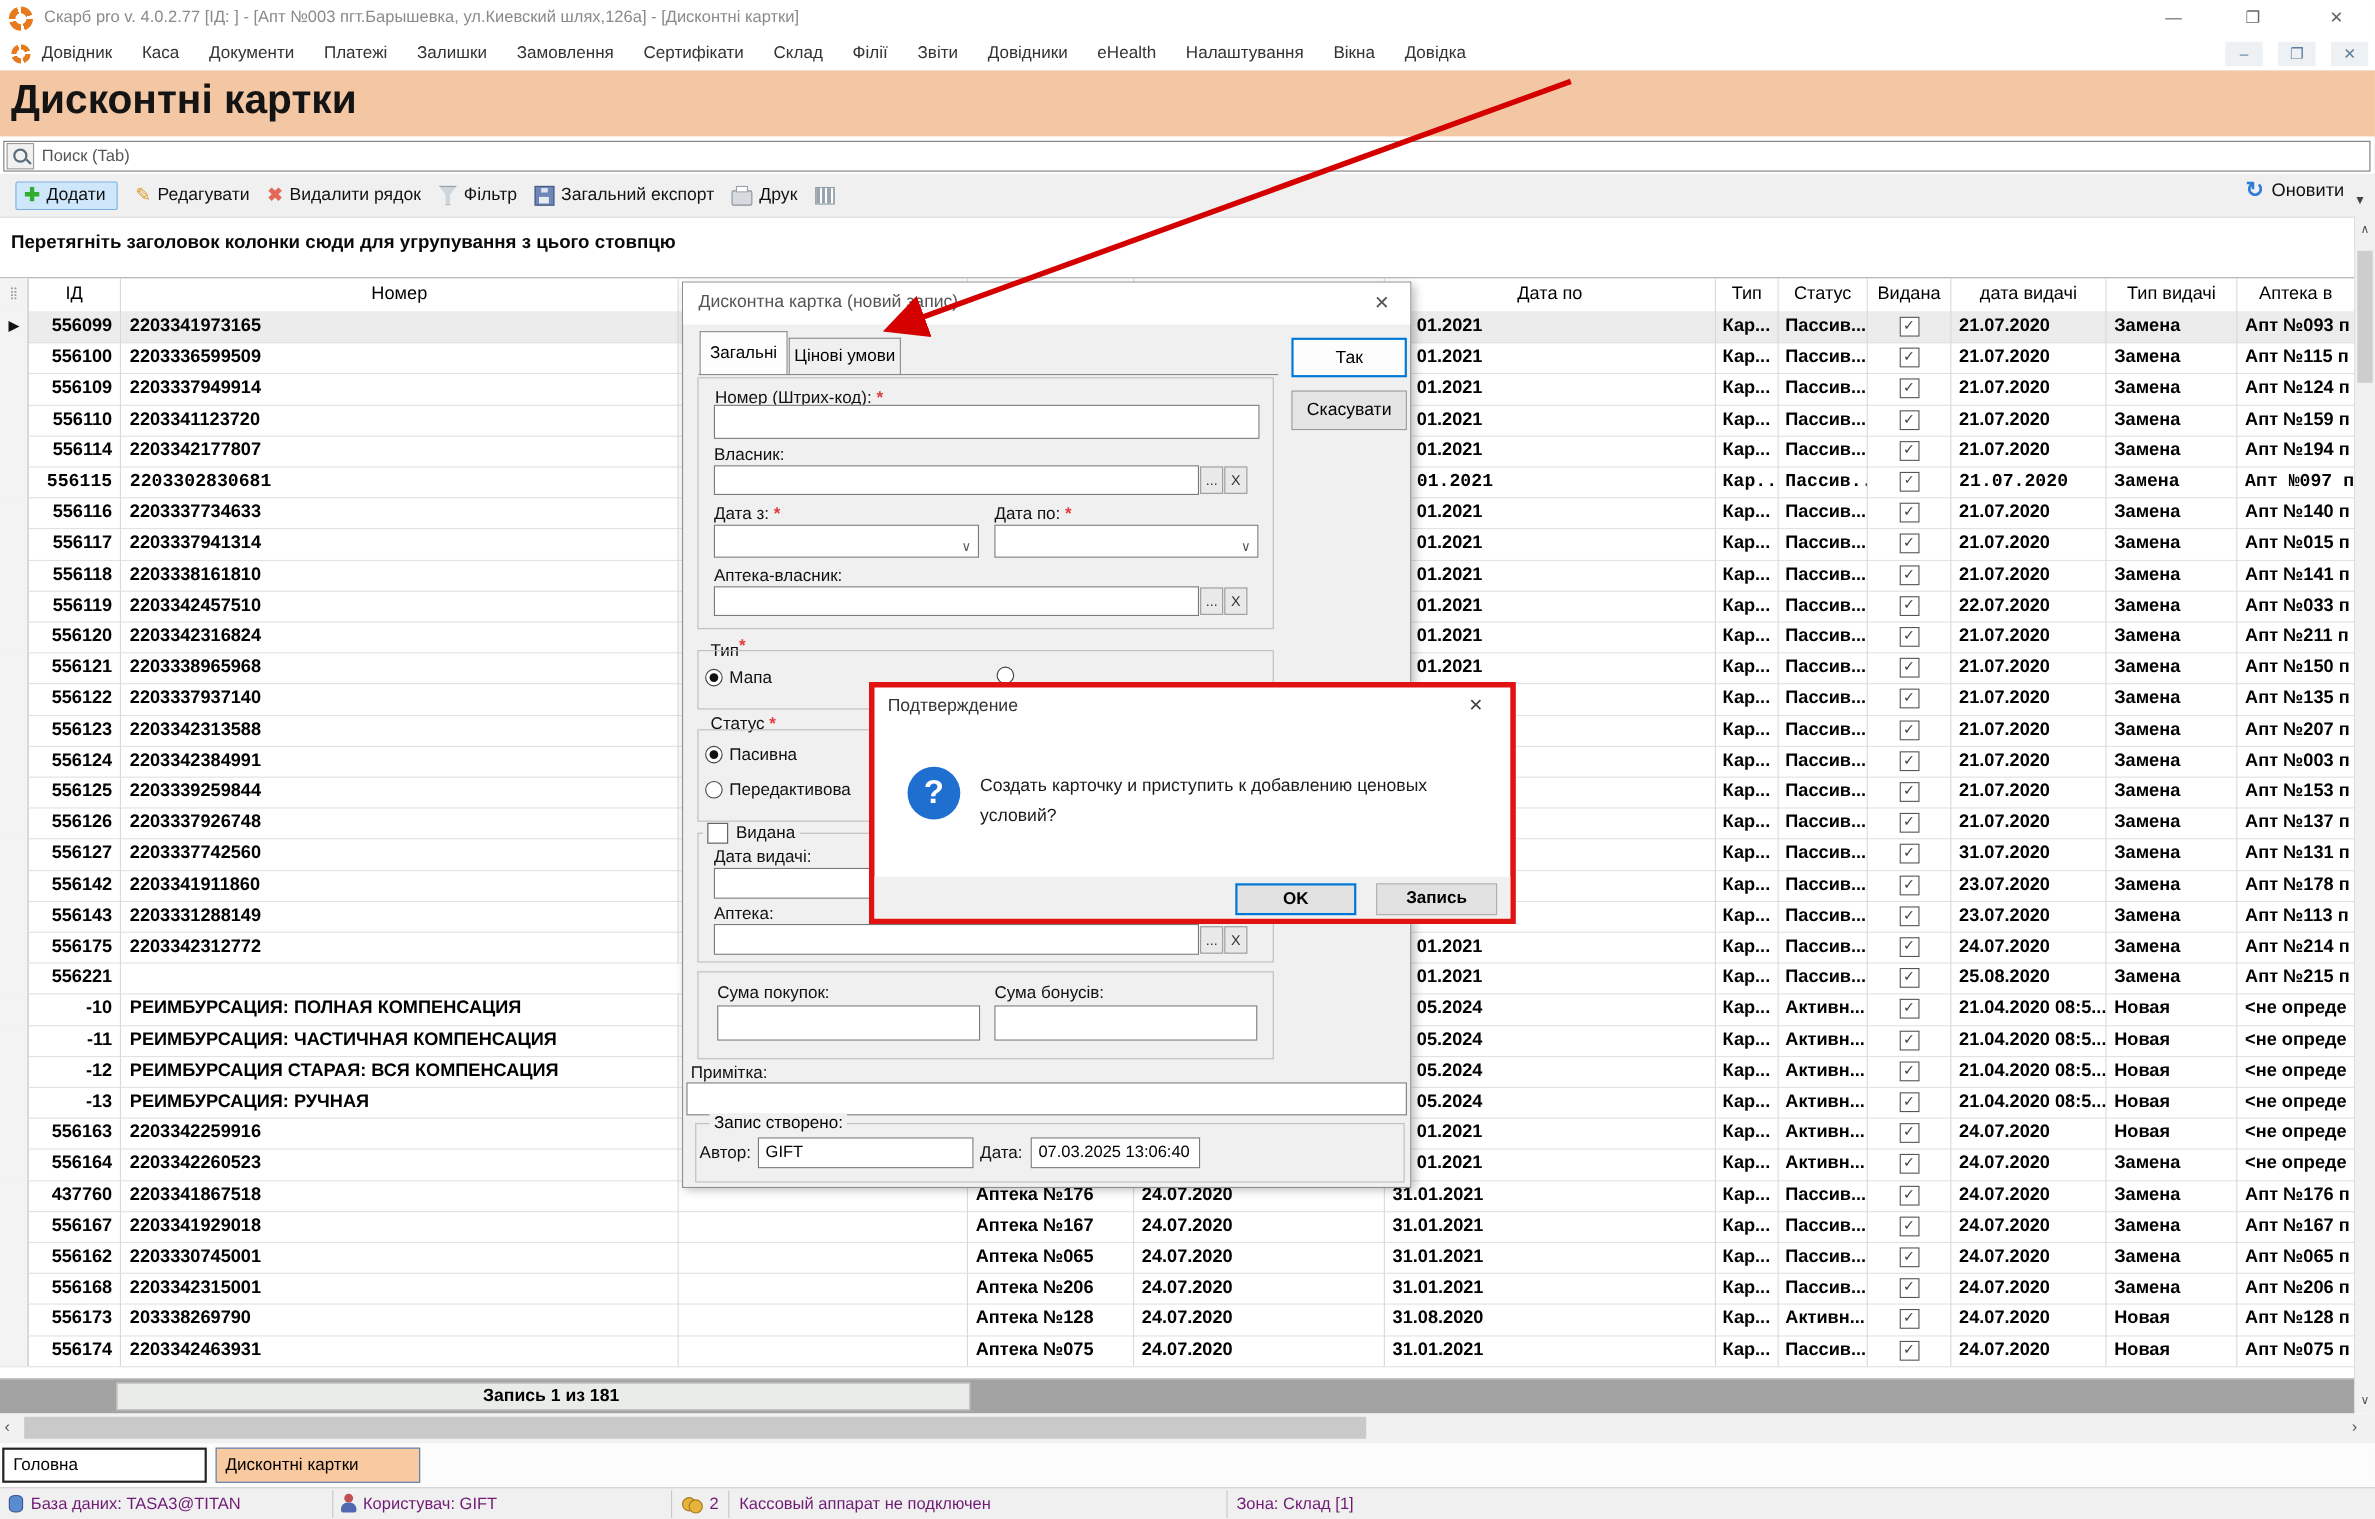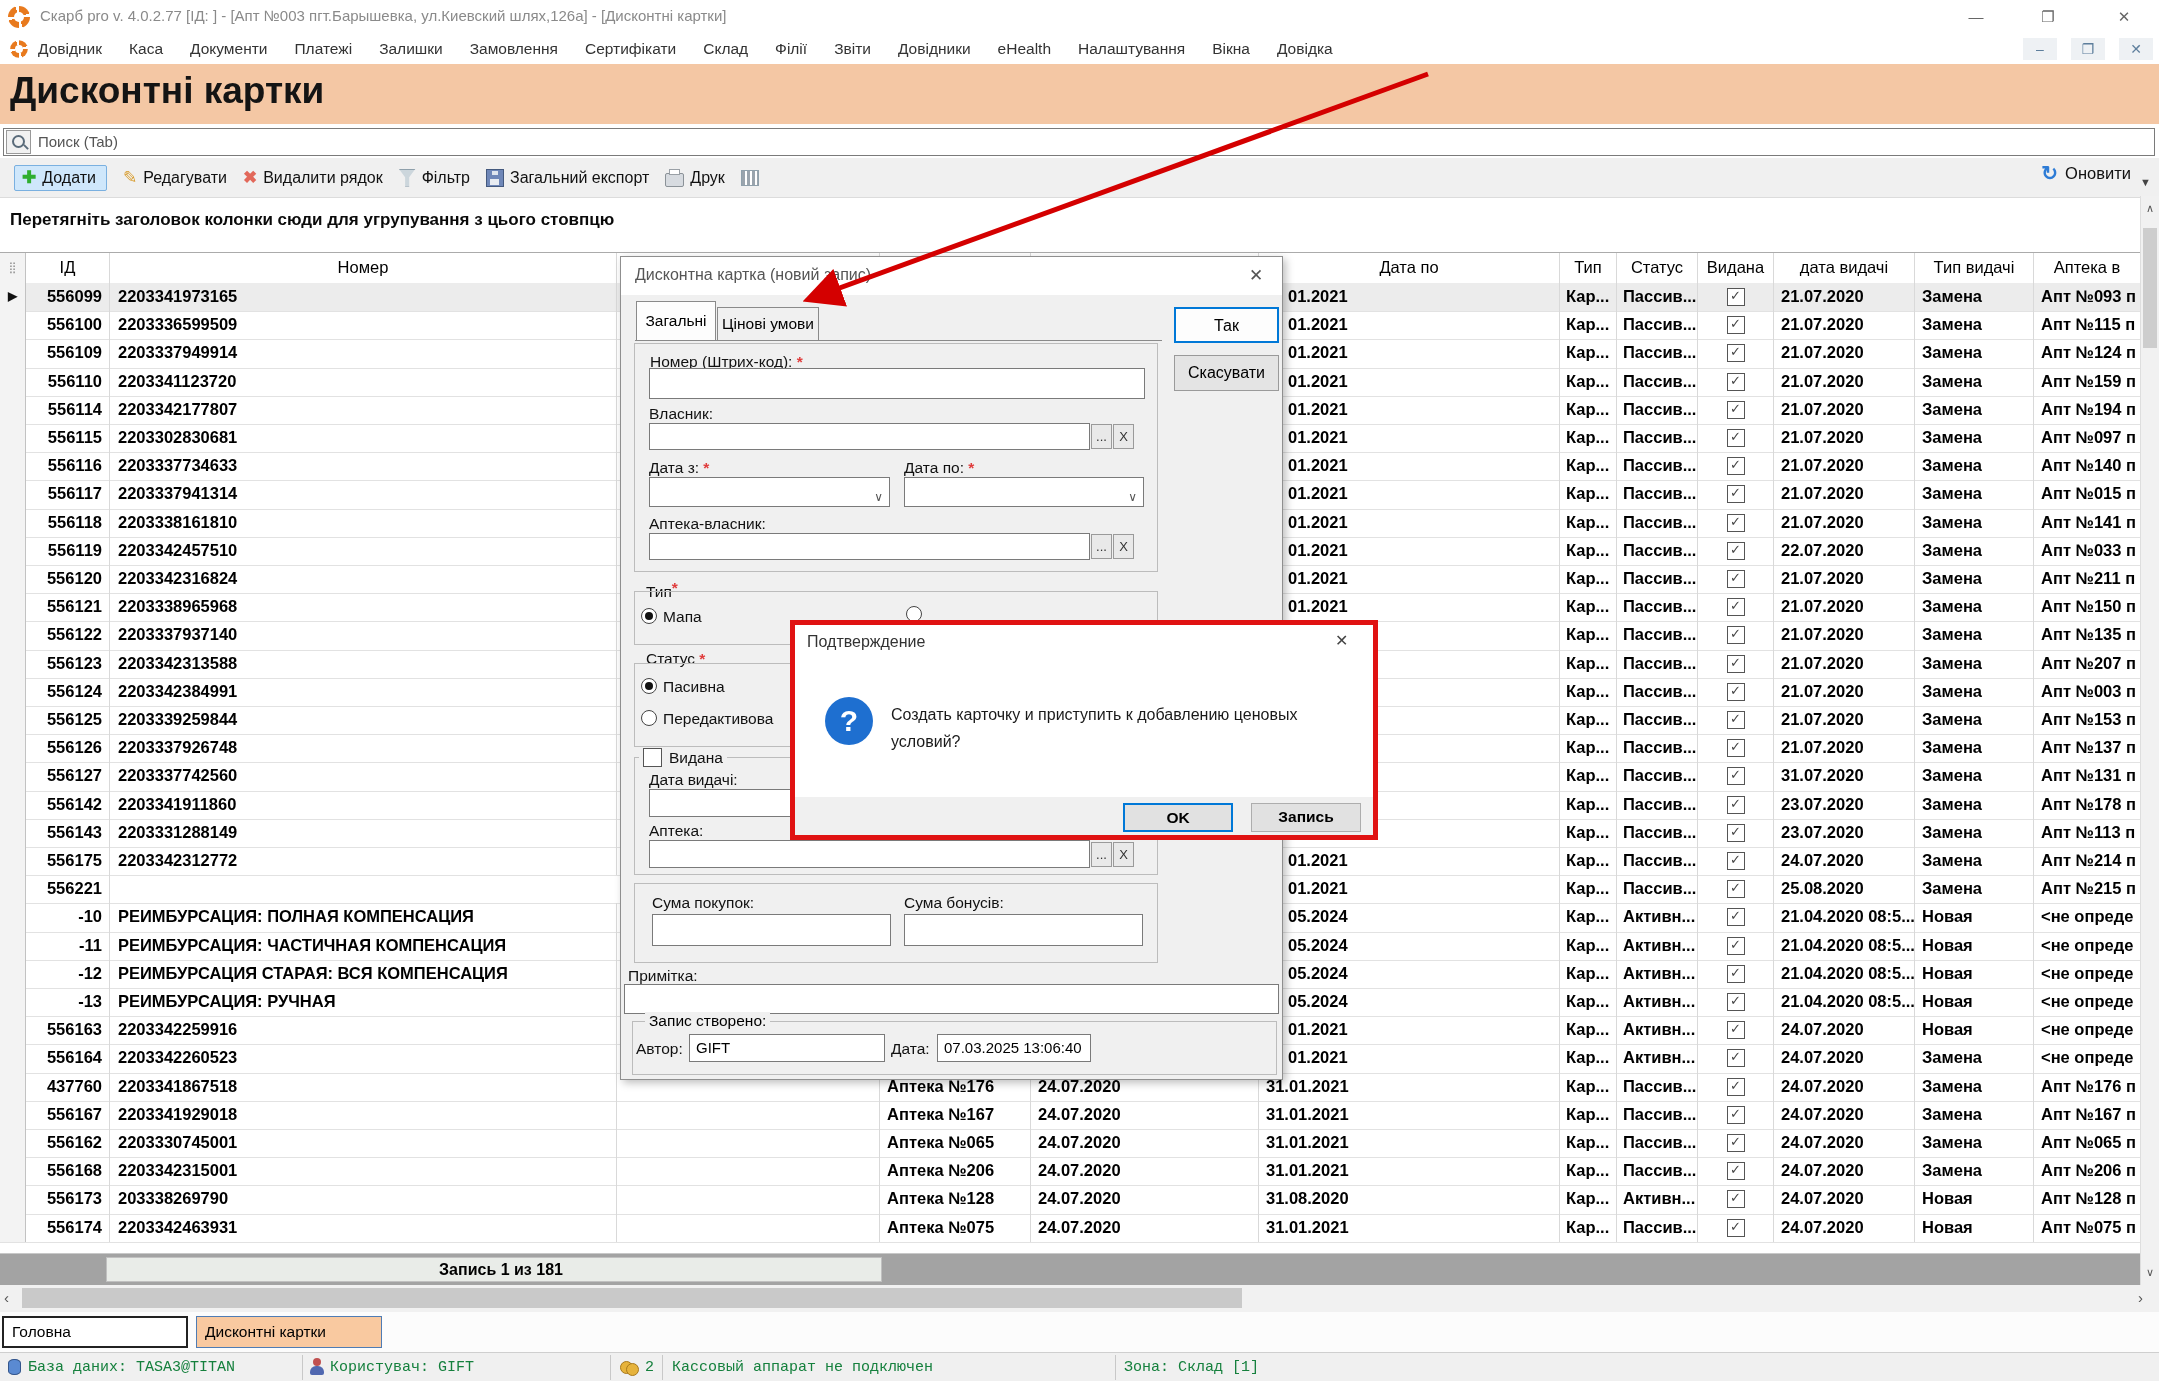--- a/index.html
+++ b/index.html
@@ -97,21 +97,21 @@
   
   .gfoot{left:0;top:1253px;width:2140px;height:32px;background:#a3a3a3;border-top:1px solid #c8c8c8;text-align:center;}
   .gfoot-box{left:106px;top:3px;width:776px;height:25px;background:#e9ece8;border:1px solid #c0c0c0;
              font-size:16px;font-weight:700;line-height:23px;padding-left:14px;}
   .tabsrow{left:0;top:1312px;width:2159px;height:40px;background:#fcfcfc;}
   .btab1{left:2px;top:4px;width:186px;height:32px;background:#fff;border:2px solid #222;
          font-size:15.5px;line-height:28px;padding-left:8px;}
   .btab2{left:196px;top:4px;width:186px;height:32px;background:#f9c9a0;border:1px solid #4f7cb4;
          font-size:15.5px;line-height:30px;padding-left:8px;}
   .statusbar{left:0;top:1352px;width:2159px;height:29px;background:#f0f0f0;border-top:1px solid #cfcfcf;
-             font-size:15px;color:#15803d;font-family:Liberation Mono, monospace;}
+             font-size:15px;color:#701a75;}
   .sb{top:6px;white-space:nowrap;}
   .sep{top:2px;width:1px;height:25px;background:#c8c8c8;}
   .icon-db{left:8px;top:6px;width:13px;height:16px;background:#5a8ad2;border:1px solid #34568c;border-radius:6px/4px;}
   .icon-user{left:310px;top:5px;width:14px;height:18px;}
   .icon-user::before{content:"";position:absolute;left:3px;top:0;width:8px;height:8px;border-radius:50%;background:#c05050;}
   .icon-user::after{content:"";position:absolute;left:0;top:8px;width:14px;height:9px;border-radius:6px 6px 2px 2px;background:#5068b0;}
   .icon-coins{left:620px;top:8px;width:18px;height:14px;}
   .icon-coins::before,.icon-coins::after{content:"";position:absolute;width:11px;height:11px;border-radius:50%;
      background:#e6b33c;border:1px solid #a8791c;}
   .icon-coins::after{left:6px;top:2px;}
@@ -322,21 +322,21 @@
           <span class="c c-dt frag">01.2021</span>
           <span class="c c-tip">Кар...</span>
           <span class="c c-st">Пассив...</span>
           <span class="c c-chk">
             <span class="cbx">✓</span>
           </span>
           <span class="c c-di">21.07.2020</span>
           <span class="c c-ti">Замена</span>
           <span class="c c-av">Апт №194 п</span>
         </div>
-        <div class="grow" style="top: 424px;">
+        <div class="grow" style="top: 424px; font-family: Liberation Mono, monospace;">
           <span class="c c-sel"></span>
           <span class="c c-id">556115</span>
           <span class="c c-num">2203302830681</span>
           <span class="c c-own"></span>
           <span class="c c-apt"></span>
           <span class="c c-df"></span>
           <span class="c c-dt frag">01.2021</span>
           <span class="c c-tip">Кар...</span>
           <span class="c c-st">Пассив...</span>
           <span class="c c-chk">

